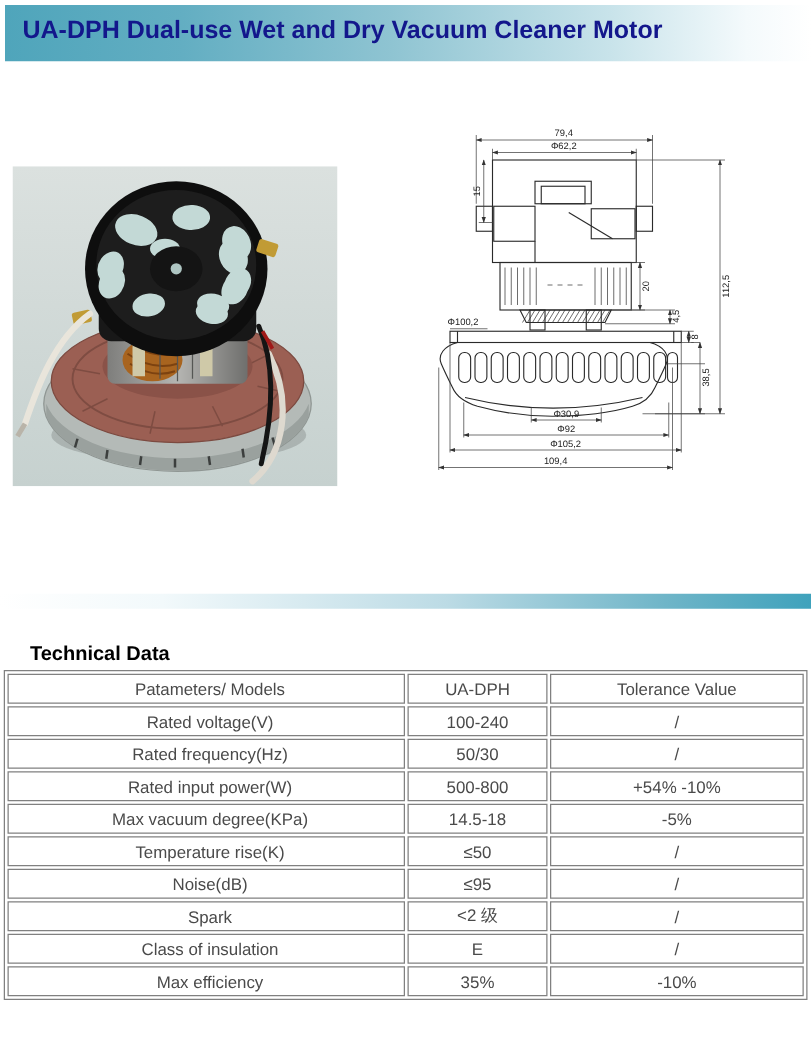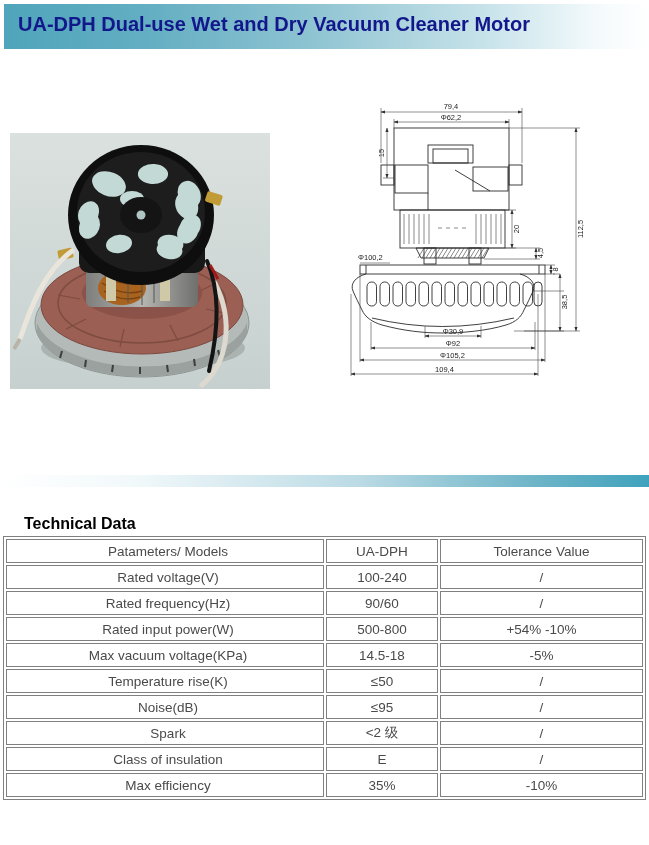--- a/index.html
+++ b/index.html
@@ -237,30 +237,30 @@
     </tr>
   </thead>
   <tbody>
       <tr>
         <td>Rated voltage(V)</td>
         <td class="center">100-240</td>
         <td class="center">/</td>
       </tr>
       <tr>
         <td>Rated frequency(Hz)</td>
-        <td class="center">90/60</td>
+        <td class="center">50/30</td>
         <td class="center">/</td>
       </tr>
       <tr>
         <td>Rated input power(W)</td>
         <td class="center">500-800</td>
         <td class="center">+54% -10%</td>
       </tr>
       <tr>
-        <td>Max vacuum voltage(KPa)</td>
+        <td>Max vacuum degree(KPa)</td>
         <td class="center">14.5-18</td>
         <td class="center">-5%</td>
       </tr>
       <tr>
         <td>Temperature rise(K)</td>
         <td class="center">≤50</td>
         <td class="center">/</td>
       </tr>
       <tr>
         <td>Noise(dB)</td>

